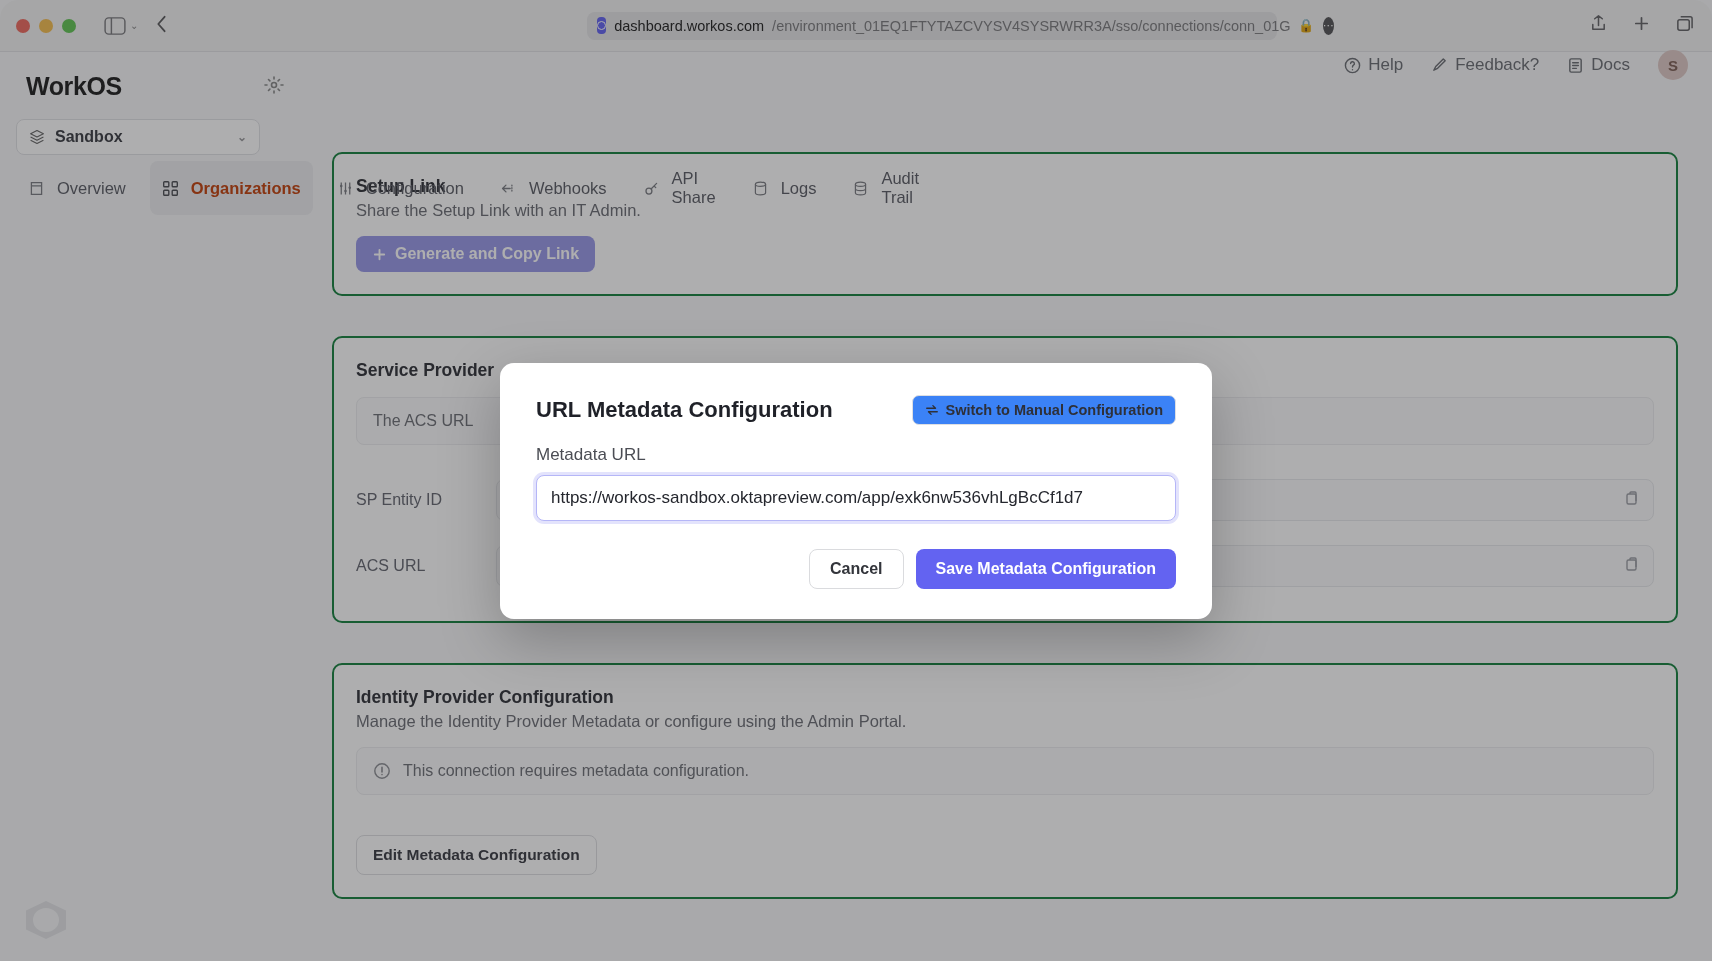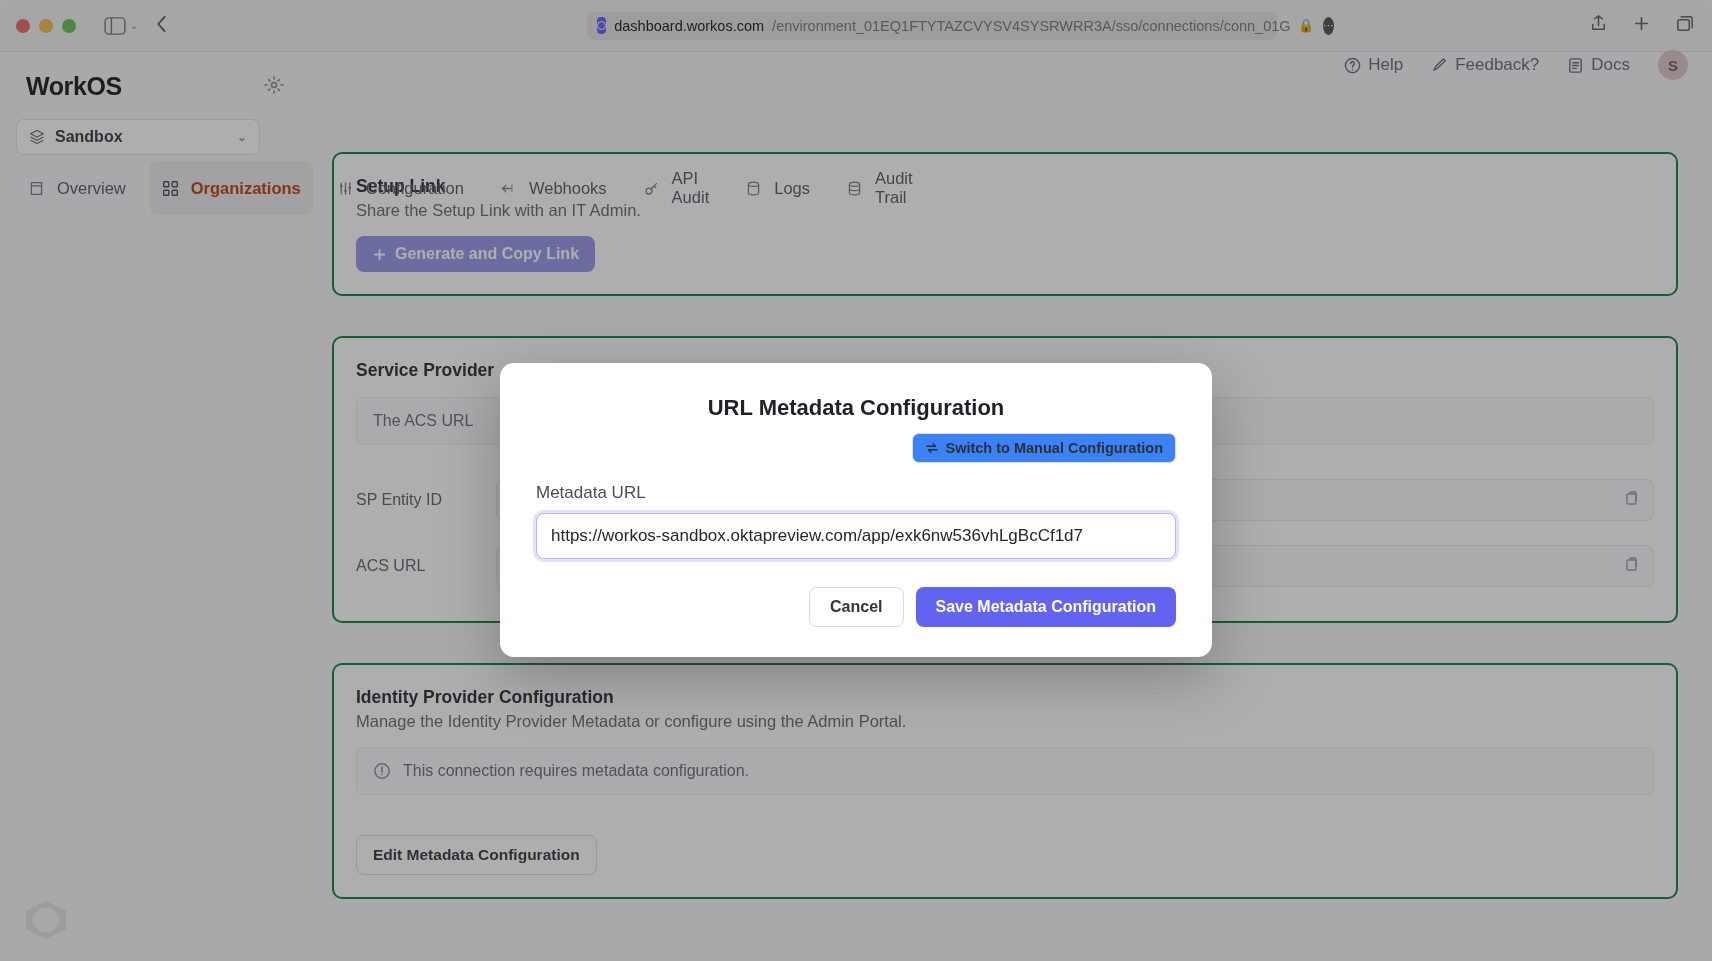--- a/index.html
+++ b/index.html
@@ -114,21 +114,21 @@
     .kv-label { width: 140px; color: #646670; font-size: 16px; }
     .kv-val { flex:1; border: 1px solid #e8e9ec; background: #fafbfc; border-radius: 8px; padding: 10px 14px; color: #5e6068; font-size: 16px; display: flex; align-items: center; }
     .kv-copy { margin-left: auto; color: #9b9da4; }
     .kv-copy svg { width: 16px; height: 16px; }
     
     .sec-btn { display: inline-flex; border: 1px solid #dedfe2; background: #fff; border-radius: 8px; padding: 10px 16px; font-weight: 600; color: #393b42; font-size: 15.5px; }
     
     
     .overlay { position: absolute; inset: 0; background: rgba(30,30,34,0.36); display: flex; align-items: flex-start; justify-content: center; }
     .modal { margin-top: 363px; width: 712px; background: #fff; border-radius: 14px; box-shadow: 0 20px 60px rgba(0,0,0,0.25); padding: 32px 36px 30px; }
-    .modal-head { display: flex; align-items: center; gap: 12px; margin-bottom: 20px; flex-direction: column; }
+    .modal-head { display: flex; align-items: center; gap: 12px; margin-bottom: 20px; }
     .modal-title { font-size: 22px; font-weight: 700; color: #1f2128; }
     .switch-btn { margin-left: auto; display: flex; align-items: center; gap: 7px; border: 1px solid #dedfe2; border-radius: 7px; padding: 6px 12px; font-size: 14.5px; font-weight: 600; color: #2e3038; background: #3b82f6; }
     .switch-btn svg { width: 14px; height: 14px; }
     .field-label { font-size: 17px; color: #4b4d54; margin-bottom: 10px; }
     .m-input { width: 100%; border: 1px solid #b5b6f7; border-radius: 8px; padding: 12px 14px; font-size: 17px; color: #25272e; outline: none; box-shadow: 0 0 0 3px rgba(99,99,241,0.18); font-family: inherit; }
     .modal-actions { display: flex; justify-content: flex-end; gap: 12px; margin-top: 28px; }
     .btn-cancel { border: 1px solid #dadbde; background: #fff; border-radius: 8px; padding: 10px 20px; font-size: 16px; font-weight: 600; color: #33353b; }
     .btn-save { background: #6363f1; color: #fff; border-radius: 8px; padding: 10px 20px; font-size: 16px; font-weight: 700; border: none; }
     
     .url-strong { color: #222; font-weight: 500; }
@@ -224,21 +224,21 @@
             <path d="M3 10l4-4M3 10l4 4M3 10h9" fill="none" stroke="currentColor" stroke-width="1.5" stroke-linecap="round" stroke-linejoin="round"></path>
             <path d="M14 6v8" stroke="currentColor" stroke-width="1.5" stroke-linecap="round" stroke-dasharray="1 2"></path>
           </svg>
         <span>Webhooks</span>
       </div>
       <div class="nav-item">
         <svg viewBox="0 0 20 20">
             <circle cx="7" cy="13" r="3.5" fill="none" stroke="currentColor" stroke-width="1.5"></circle>
             <path d="M9.5 10.5L16 4M13 7l2 2" stroke="currentColor" stroke-width="1.5" stroke-linecap="round"></path>
           </svg>
-        <span>API Audit</span>
+        <span>API Share</span>
       </div>
       <div class="nav-item">
         <svg viewBox="0 0 20 20">
             <ellipse cx="10" cy="5" rx="6" ry="2.5" fill="none" stroke="currentColor" stroke-width="1.4"></ellipse>
             <path d="M4 5v10c0 1.4 2.7 2.5 6 2.5s6-1.1 6-2.5V5" fill="none" stroke="currentColor" stroke-width="1.4"></path>
           </svg>
         <span>Logs</span>
       </div>
       <div class="nav-item">
         <svg viewBox="0 0 20 20">

